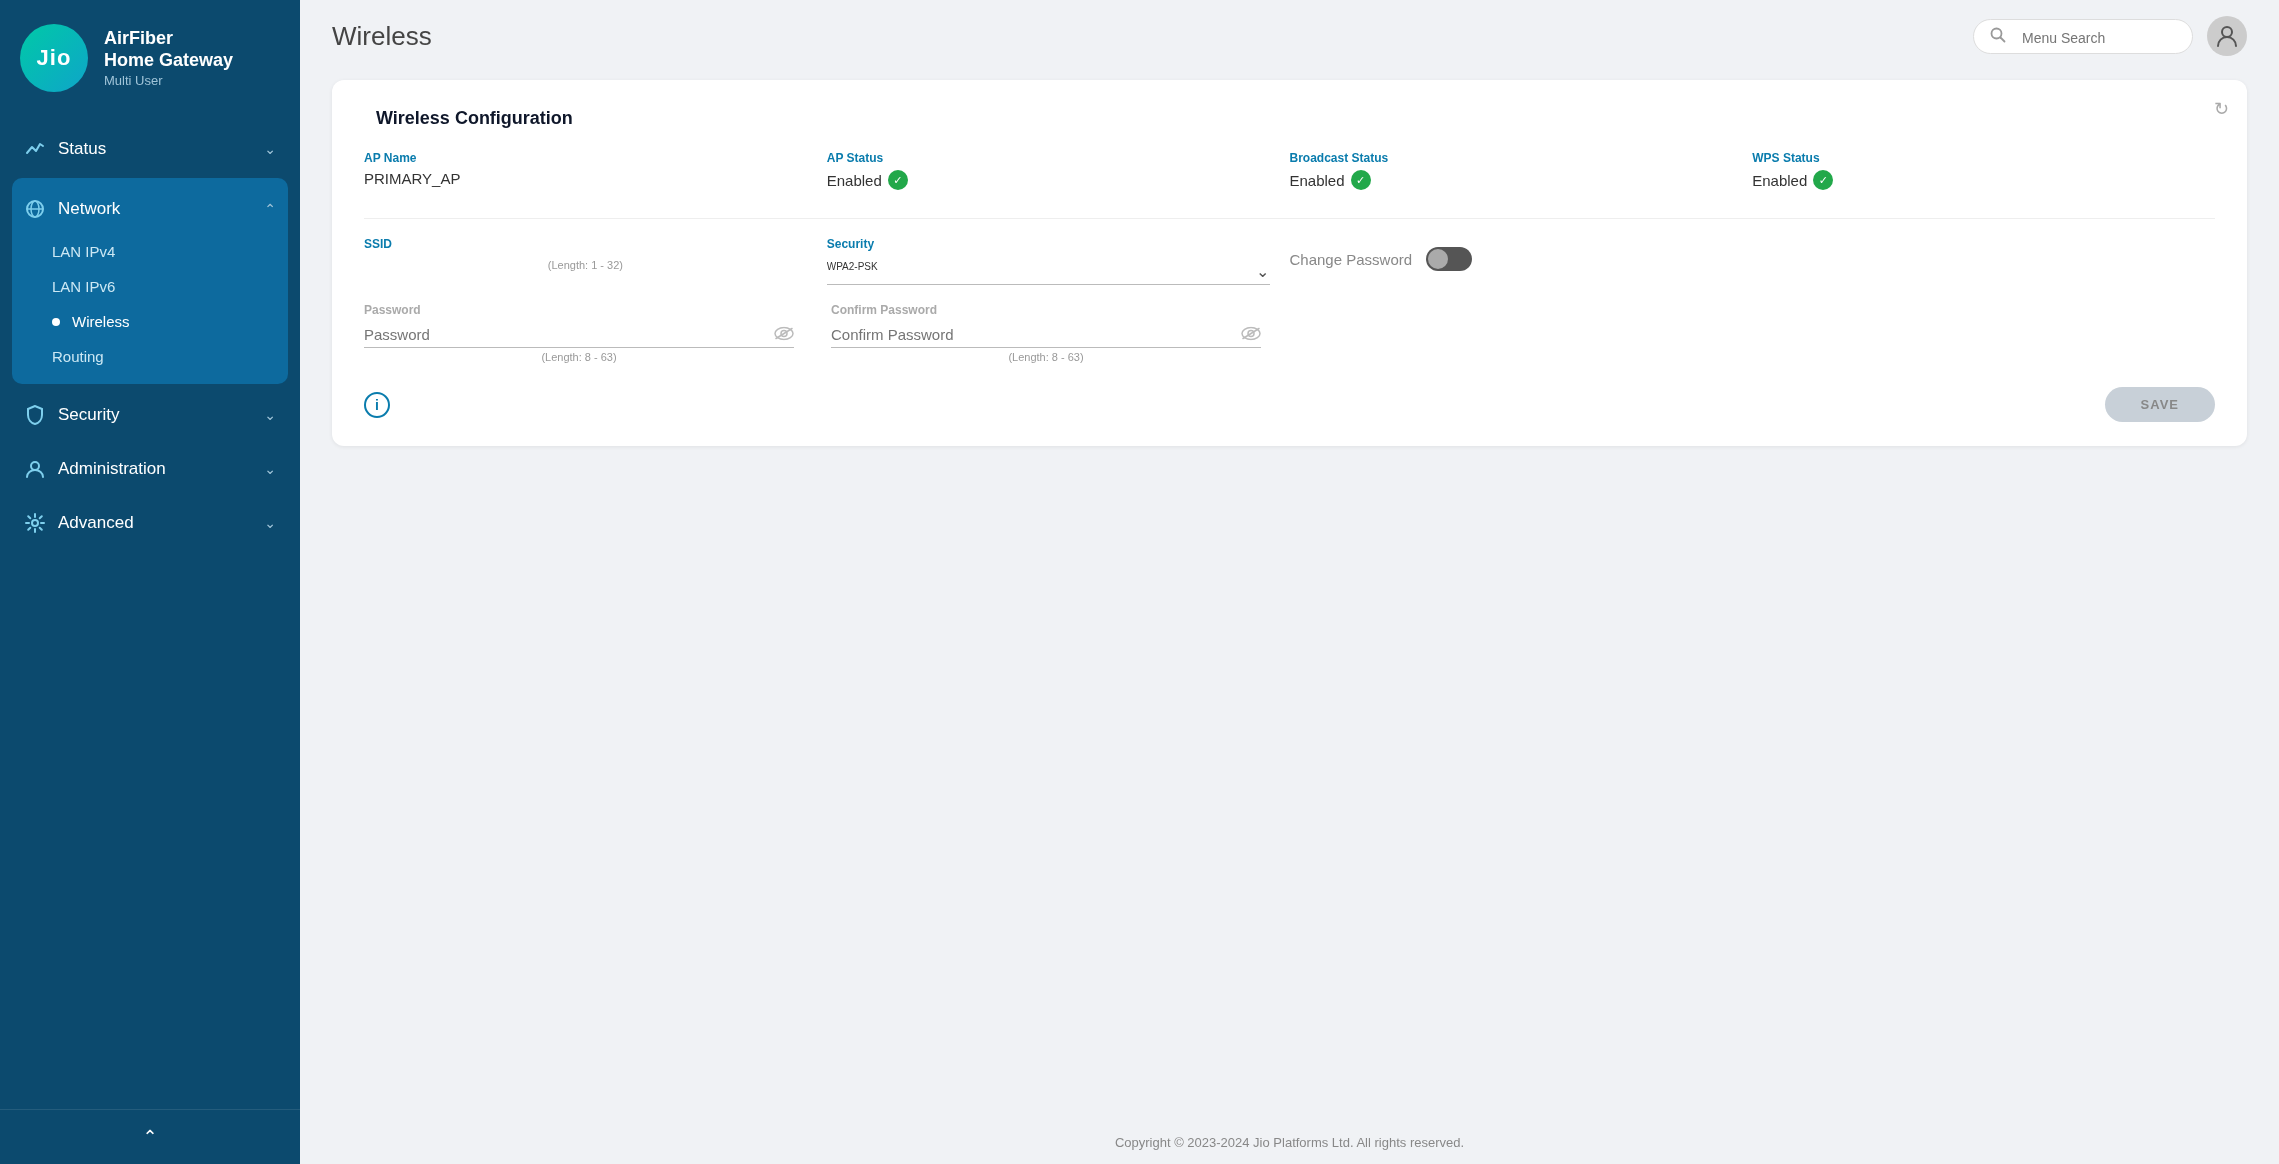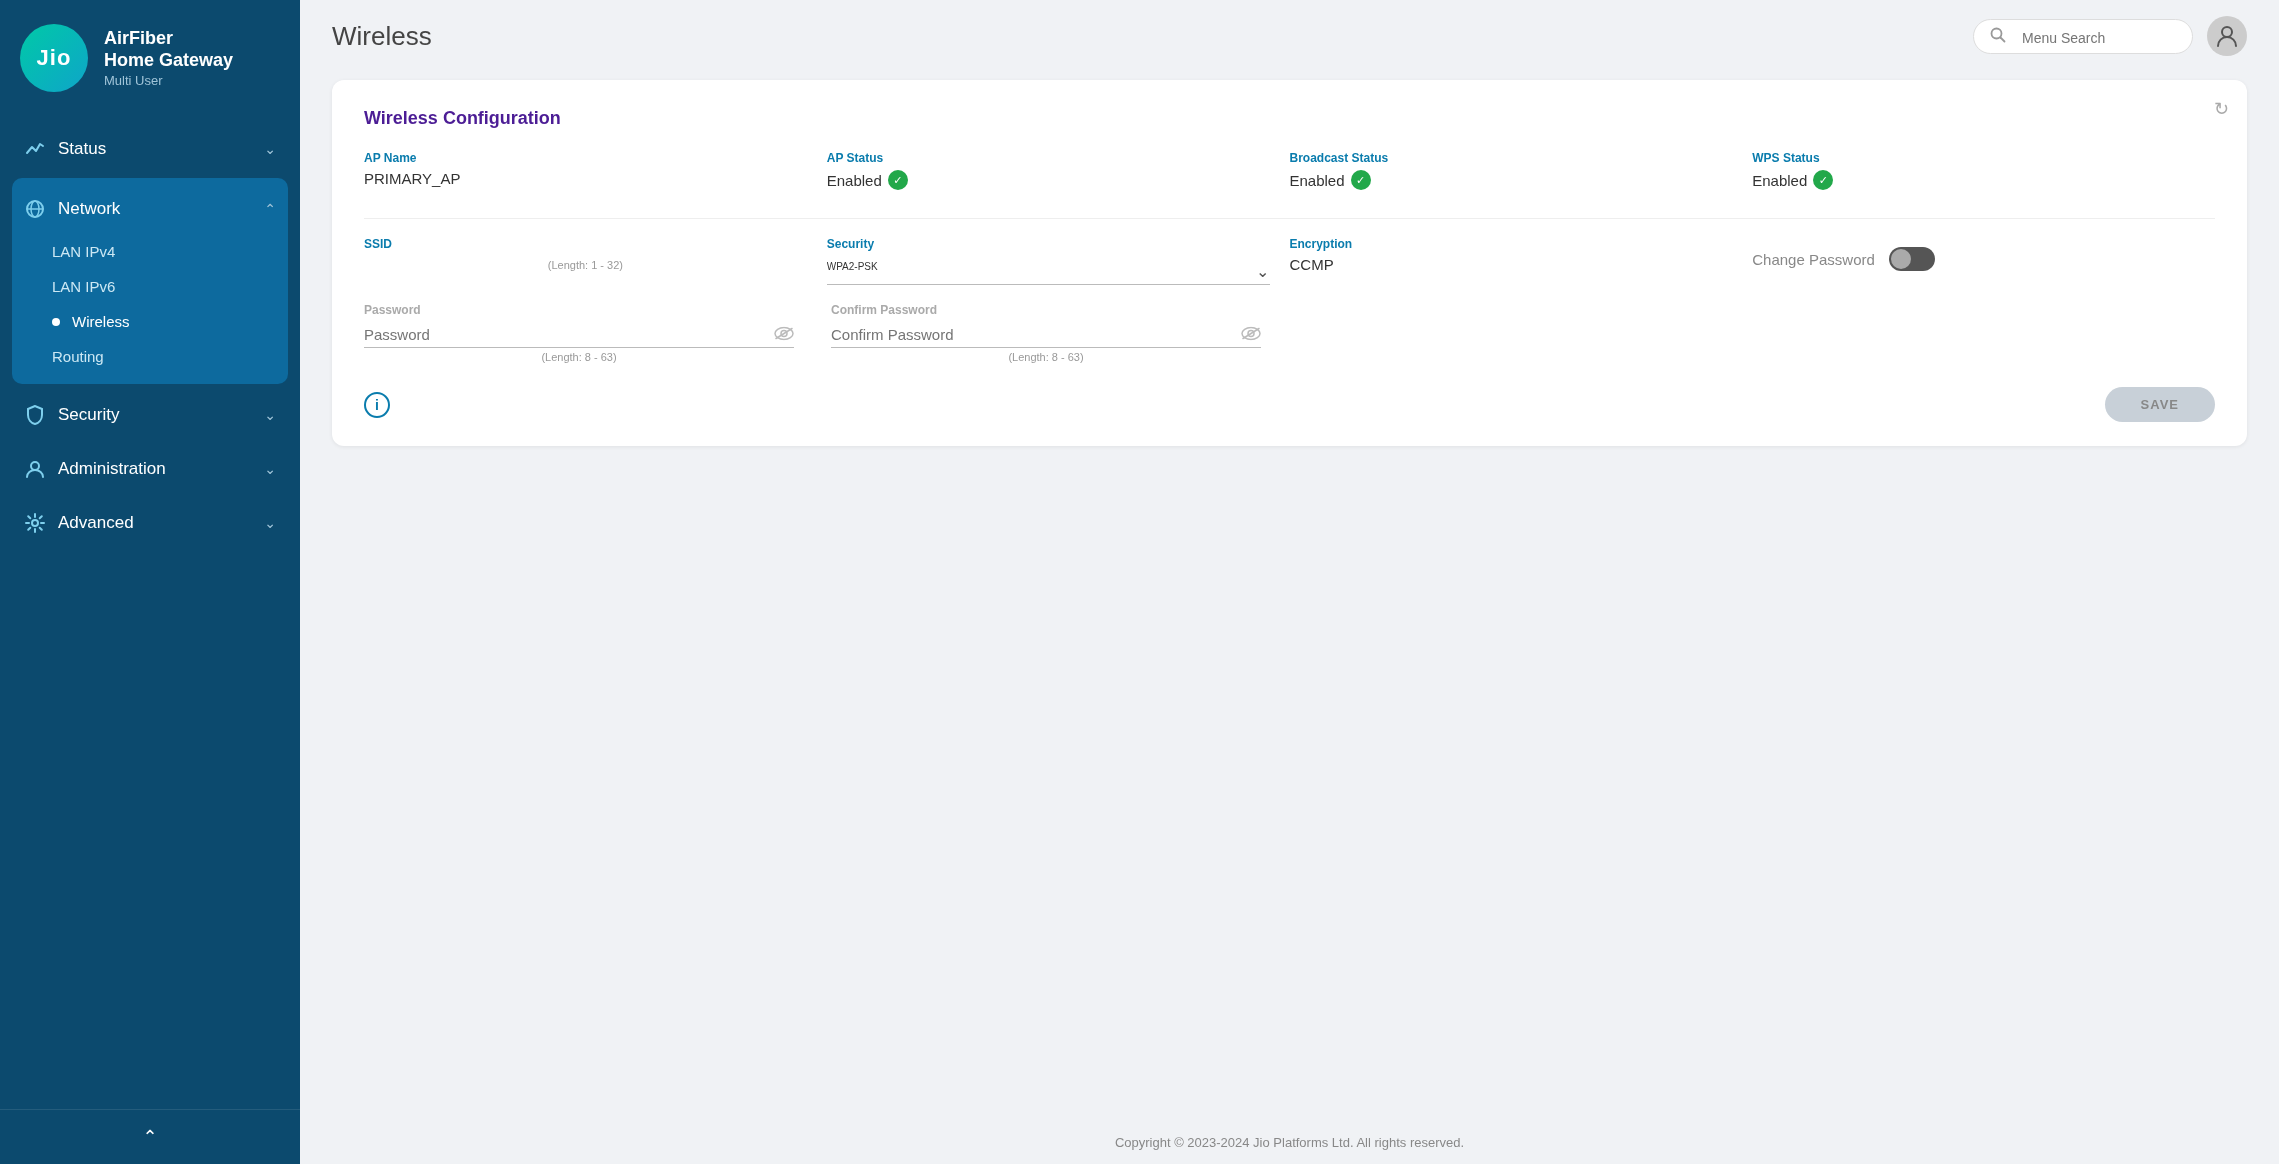--- a/index.html
+++ b/index.html
@@ -235,23 +235,24 @@
     .card {
       background: white;
       border-radius: 12px;
       padding: 28px 32px 24px 32px;
       box-shadow: 0 1px 4px rgba(0,0,0,0.07);
       position: relative;
     }
 
     .card-title {
       font-size: 18px;
-      color: #4c1d95;
+      color: #0f172a;
       font-weight: 600;
       margin-bottom: 22px;
+      margin-left: 12px;
     }
 
     .refresh-icon {
       position: absolute;
       top: 18px;
       right: 18px;
       color: #aaa;
       font-size: 18px;
       cursor: pointer;
     }
@@ -652,24 +653,20 @@
             <select class="select-underline">
               <option>WPA2-PSK</option>
               <option>WPA3</option>
               <option>WPA2/WPA3</option>
               <option>None</option>
             </select>
             <span class="select-arrow">⌄</span>
           </div>
         </div>
 
-        <div class="ssid-field">
-          <div class="field-label">Encryption</div>
-          <div class="field-value">CCMP</div>
-        </div>
 
         <div class="ssid-field">
           <div class="change-password-field">
             <span class="change-pwd-label">Change Password</span>
             <div class="toggle">
               <div class="toggle-knob"></div>
             </div>
           </div>
         </div>
       </div>

